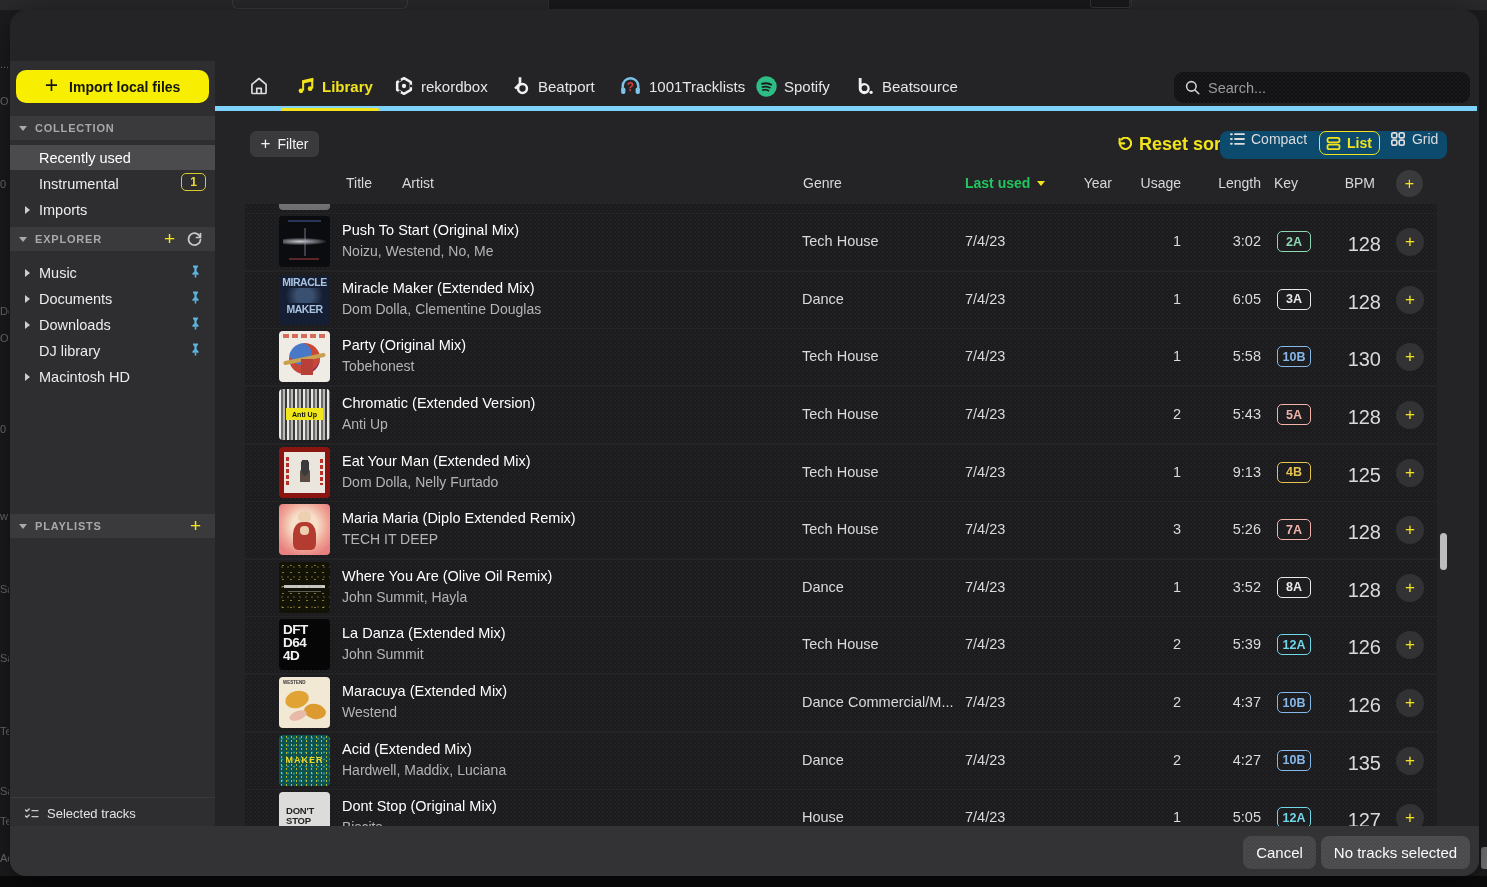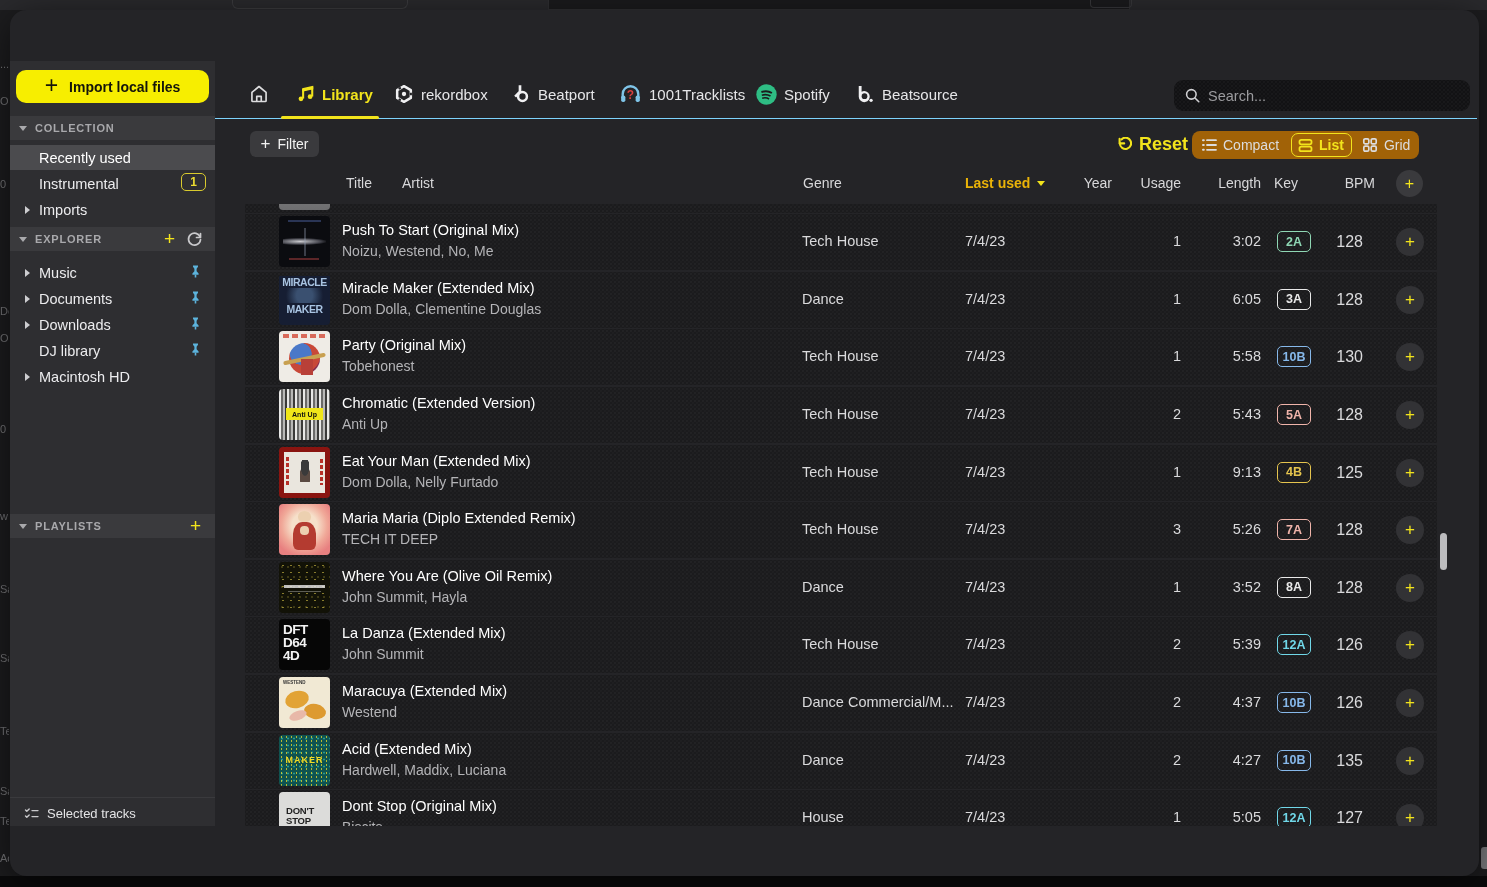--- a/index.html
+++ b/index.html
@@ -30,50 +30,50 @@
 .srow .cr{position:absolute;left:15px;top:9px}
 .srow.sel{background:#4b4b4e;color:#fff}
 .badge1{position:absolute;left:171px;top:2px;width:25px;height:18px;border:1.5px solid #d8ca2e;border-radius:5px;color:#ecdc30;font-size:12px;font-weight:700;display:flex;align-items:center;justify-content:center}
 .pin{position:absolute;left:179px;top:4px}
 .secplus{position:absolute;left:154px;top:0px;color:#f2e41c;font-size:19px;font-weight:400;height:24px;display:flex;align-items:center}
 .secref{position:absolute;left:176px;top:4px}
 .plplus{position:absolute;left:180px;top:0px;color:#f2e41c;font-size:19px;font-weight:400;height:24px;display:flex;align-items:center}
 .seltracks{position:absolute;left:0px;top:737px;width:205px;height:30px;display:flex;align-items:center;color:#e3e3e5;font-size:13px}
 
 .content{position:absolute;left:205px;top:51px;width:1262px;height:775px;background:#242427}
-.nav{position:absolute;left:0;top:8px;width:1262px;height:50px;border-bottom:1px solid #7dd3fc}
+.nav{position:absolute;left:0;top:0;width:1262px;height:50px;border-bottom:5px solid #7dd3fc}
 .navitem{position:absolute;top:0;height:50px;display:flex;align-items:center;gap:7px;color:#e6e6e8;font-size:15px}
 .navitem.active{color:#f2e41c;font-weight:600}
 .underline{position:absolute;left:66px;top:47px;width:98px;height:3px;background:#f2e41c;border-radius:2px}
 .search{position:absolute;left:959px;top:11px;width:296px;height:31px;background:#121214;border-radius:9px;display:flex;align-items:center;color:#9b9b9e;font-size:14.5px;gap:8px;padding-left:11px}
 .filter{position:absolute;left:35px;top:70px;width:69px;height:26px;background:#3a3a3d;border-radius:6px;color:#f2f2f2;font-size:14px;display:flex;align-items:center;justify-content:center;gap:7px}
 .filter .pl{font-size:17px;font-weight:400;margin-top:-1px}
 .reset{position:absolute;left:902px;top:70px;height:26px;display:flex;align-items:center;gap:7px;color:#f2e41c;font-size:18px;font-weight:600}
-.toggles{position:absolute;left:977px;top:70px;width:227px;height:28px;background:#a16207;border-radius:8px;display:flex;align-items:center}
+.toggles{position:absolute;left:1005px;top:70px;width:227px;height:28px;background:#0c4a6e;border-radius:8px;display:flex;align-items:flex-start}
 .tog{display:flex;align-items:center;gap:6px;color:#dcdcde;font-size:14px}
 .tog.compact{margin-left:9px}
 .tog.listsel{margin-left:12px;border:1.5px solid #f2e41c;border-radius:7px;height:24px;padding:0 7px 0 6px;color:#f2e41c;font-weight:600}
 .tog.grid{margin-left:10px}
 
 .thead{position:absolute;left:0;top:108px;width:1262px;height:30px;color:#d8d8da;font-size:14px}
 .th{position:absolute;top:6px}
 .th.r{text-align:right}
 .addcol{position:absolute;left:1181px;top:1px;width:27px;height:27px;border-radius:50%;background:#3a3a3d;color:#f2e41c;font-size:16px;display:flex;align-items:center;justify-content:center}
 
 .rowsclip{position:absolute;left:30px;top:143px;width:1192px;height:622px;overflow:hidden}
 .trow{position:absolute;left:0;width:1192px;height:56px;background:#1b1b1d;background-image:radial-gradient(circle,rgba(255,255,255,.03) .7px,transparent 1px),radial-gradient(circle,rgba(255,255,255,.02) .7px,transparent 1px);background-size:4px 4px,4px 4px;background-position:0 0,2px 2px}
 .art{position:absolute;left:34px;top:2px;width:51px;height:51px;border-radius:4px;overflow:hidden}
 .ttl{position:absolute;left:97px;top:8px;color:#fff;font-size:14.5px;font-weight:500;white-space:nowrap}
 .sub{position:absolute;left:97px;top:29px;color:#b4b4b7;font-size:14px;white-space:nowrap}
 .genre{position:absolute;left:557px;top:19px;color:#dadadc;font-size:14.5px;white-space:nowrap;max-width:160px;overflow:hidden}
 .date{position:absolute;left:720px;top:19px;color:#dadadc;font-size:14.5px}
 .usage{position:absolute;right:256px;top:19px;color:#dadadc;font-size:14.5px}
 .len{position:absolute;right:176px;top:19px;color:#dadadc;font-size:14.5px}
 .keyb{position:absolute;left:1032px;top:17px;width:34px;height:21px;border:1.5px solid;border-radius:5px;font-size:12.5px;font-weight:700;display:flex;align-items:center;justify-content:center}
-.bpm{position:absolute;right:74px;top:19px;color:#dadadc;font-size:16px}
+.bpm{position:absolute;right:56px;top:19px;color:#dadadc;font-size:20px}
 .addbtn{position:absolute;left:1151px;top:14px;width:28px;height:28px;border-radius:50%;background:#323235;color:#f2e41c;font-size:17px;display:flex;align-items:center;justify-content:center}
 .scrollbar{position:absolute;left:1430px;top:523px;width:7px;height:37px;background:#bcbcbe;border-radius:4px}
 
 .footer{position:absolute;left:0;top:816px;width:1469px;height:50px;background:#333336}
 .btn{position:absolute;top:10px;height:33px;border-radius:8px;color:#fafafa;display:flex;align-items:center;justify-content:center;background:#454548;background-image:radial-gradient(circle,rgba(255,255,255,.03) .7px,transparent 1px),radial-gradient(circle,rgba(255,255,255,.02) .7px,transparent 1px);background-size:4px 4px,4px 4px;background-position:0 0,2px 2px;font-size:15px}
 .btn.cancel{left:1233px;width:73px}
 .btn.notracks{left:1311px;width:149px;background:#4a4a4d;background-image:radial-gradient(circle,rgba(255,255,255,.03) .7px,transparent 1px),radial-gradient(circle,rgba(255,255,255,.02) .7px,transparent 1px);background-size:4px 4px,4px 4px;background-position:0 0,2px 2px;font-weight:500}
 .texture{background-image:radial-gradient(circle,rgba(255,255,255,.03) .7px,transparent 1px),radial-gradient(circle,rgba(255,255,255,.02) .7px,transparent 1px);background-size:4px 4px,4px 4px;background-position:0 0,2px 2px}
 </style></head><body>
 <div class="page">
@@ -252,21 +252,21 @@
               <rect x="1.8" y="9.2" width="5" height="5" rx="1.4" stroke="#dcdcde" stroke-width="1.7"></rect>
               <rect x="9.2" y="9.2" width="5" height="5" rx="1.4" stroke="#dcdcde" stroke-width="1.7"></rect>
             </svg>
             <span>Grid</span>
           </div>
         </div>
         <div class="thead">
           <div class="th" style="left:131px">Title</div>
           <div class="th" style="left:187px">Artist</div>
           <div class="th" style="left:588px">Genre</div>
-          <div class="th" style="left:750px;color:#eab308;font-weight:700">Last used<span style="display:inline-block;width:0;height:0;border-left:4.5px solid transparent;border-right:4.5px solid transparent;border-top:5.5px solid #f2e41c;margin-left:7px;vertical-align:2px"></span></div>
+          <div class="th" style="left:750px;color:#22c55e;font-weight:700">Last used<span style="display:inline-block;width:0;height:0;border-left:4.5px solid transparent;border-right:4.5px solid transparent;border-top:5.5px solid #f2e41c;margin-left:7px;vertical-align:2px"></span></div>
           <div class="th r" style="left:837px;width:60px">Year</div>
           <div class="th r" style="left:906px;width:60px">Usage</div>
           <div class="th r" style="left:986px;width:60px">Length</div>
           <div class="th" style="left:1059px">Key</div>
           <div class="th r" style="left:1100px;width:60px">BPM</div>
           <div class="addcol">+</div>
         </div>
         <div class="rowsclip">
           <div class="trow" style="top:-47.4px;height:56px">
             <div class="art" style="background:linear-gradient(#8c8c8c,#6e6e70)"></div>
@@ -456,13 +456,17 @@
             <div class="date">7/4/23</div>
             <div class="usage">1</div>
             <div class="len">5:05</div>
             <div class="keyb" style="border-color:#70d7e8;color:#70d7e8">12A</div>
             <div class="bpm">127</div>
             <div class="addbtn">+</div>
           </div>
         </div>
       </div>
       <div class="scrollbar"></div>
+      <div class="footer">
+        <div class="btn cancel">Cancel</div>
+        <div class="btn notracks">No tracks selected</div>
+      </div>
     </div>
   </div>
 </body></html>

